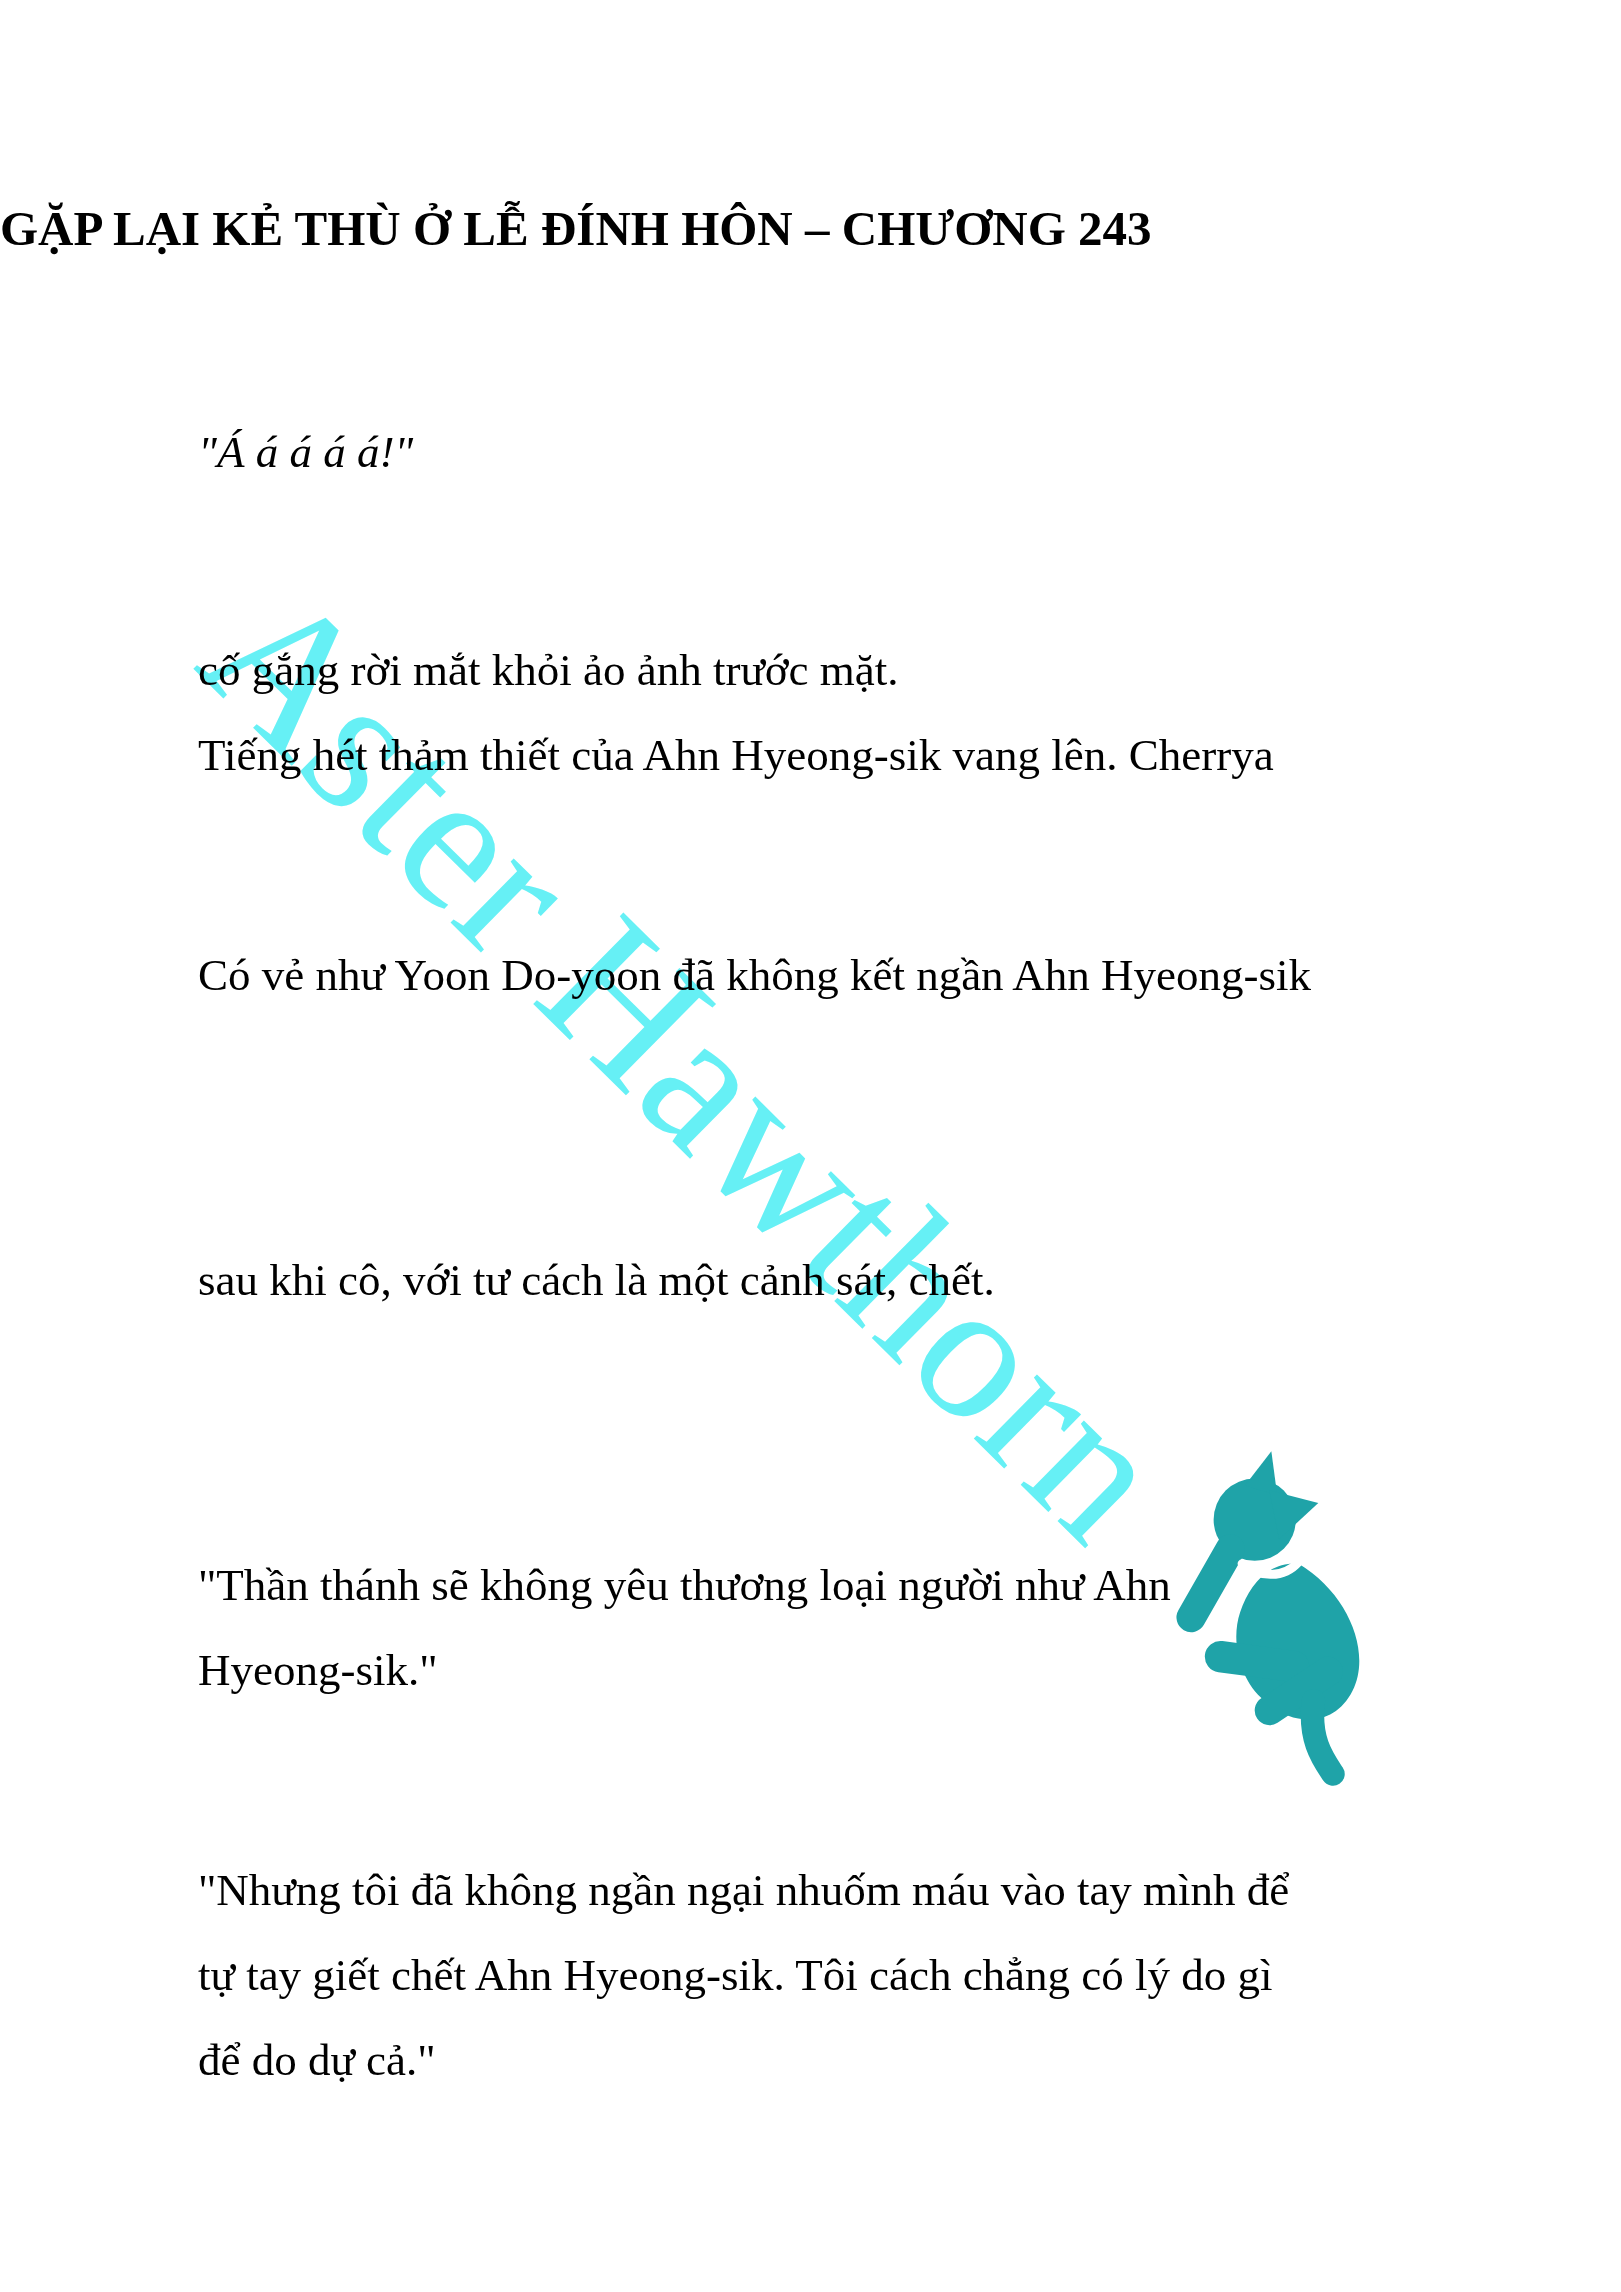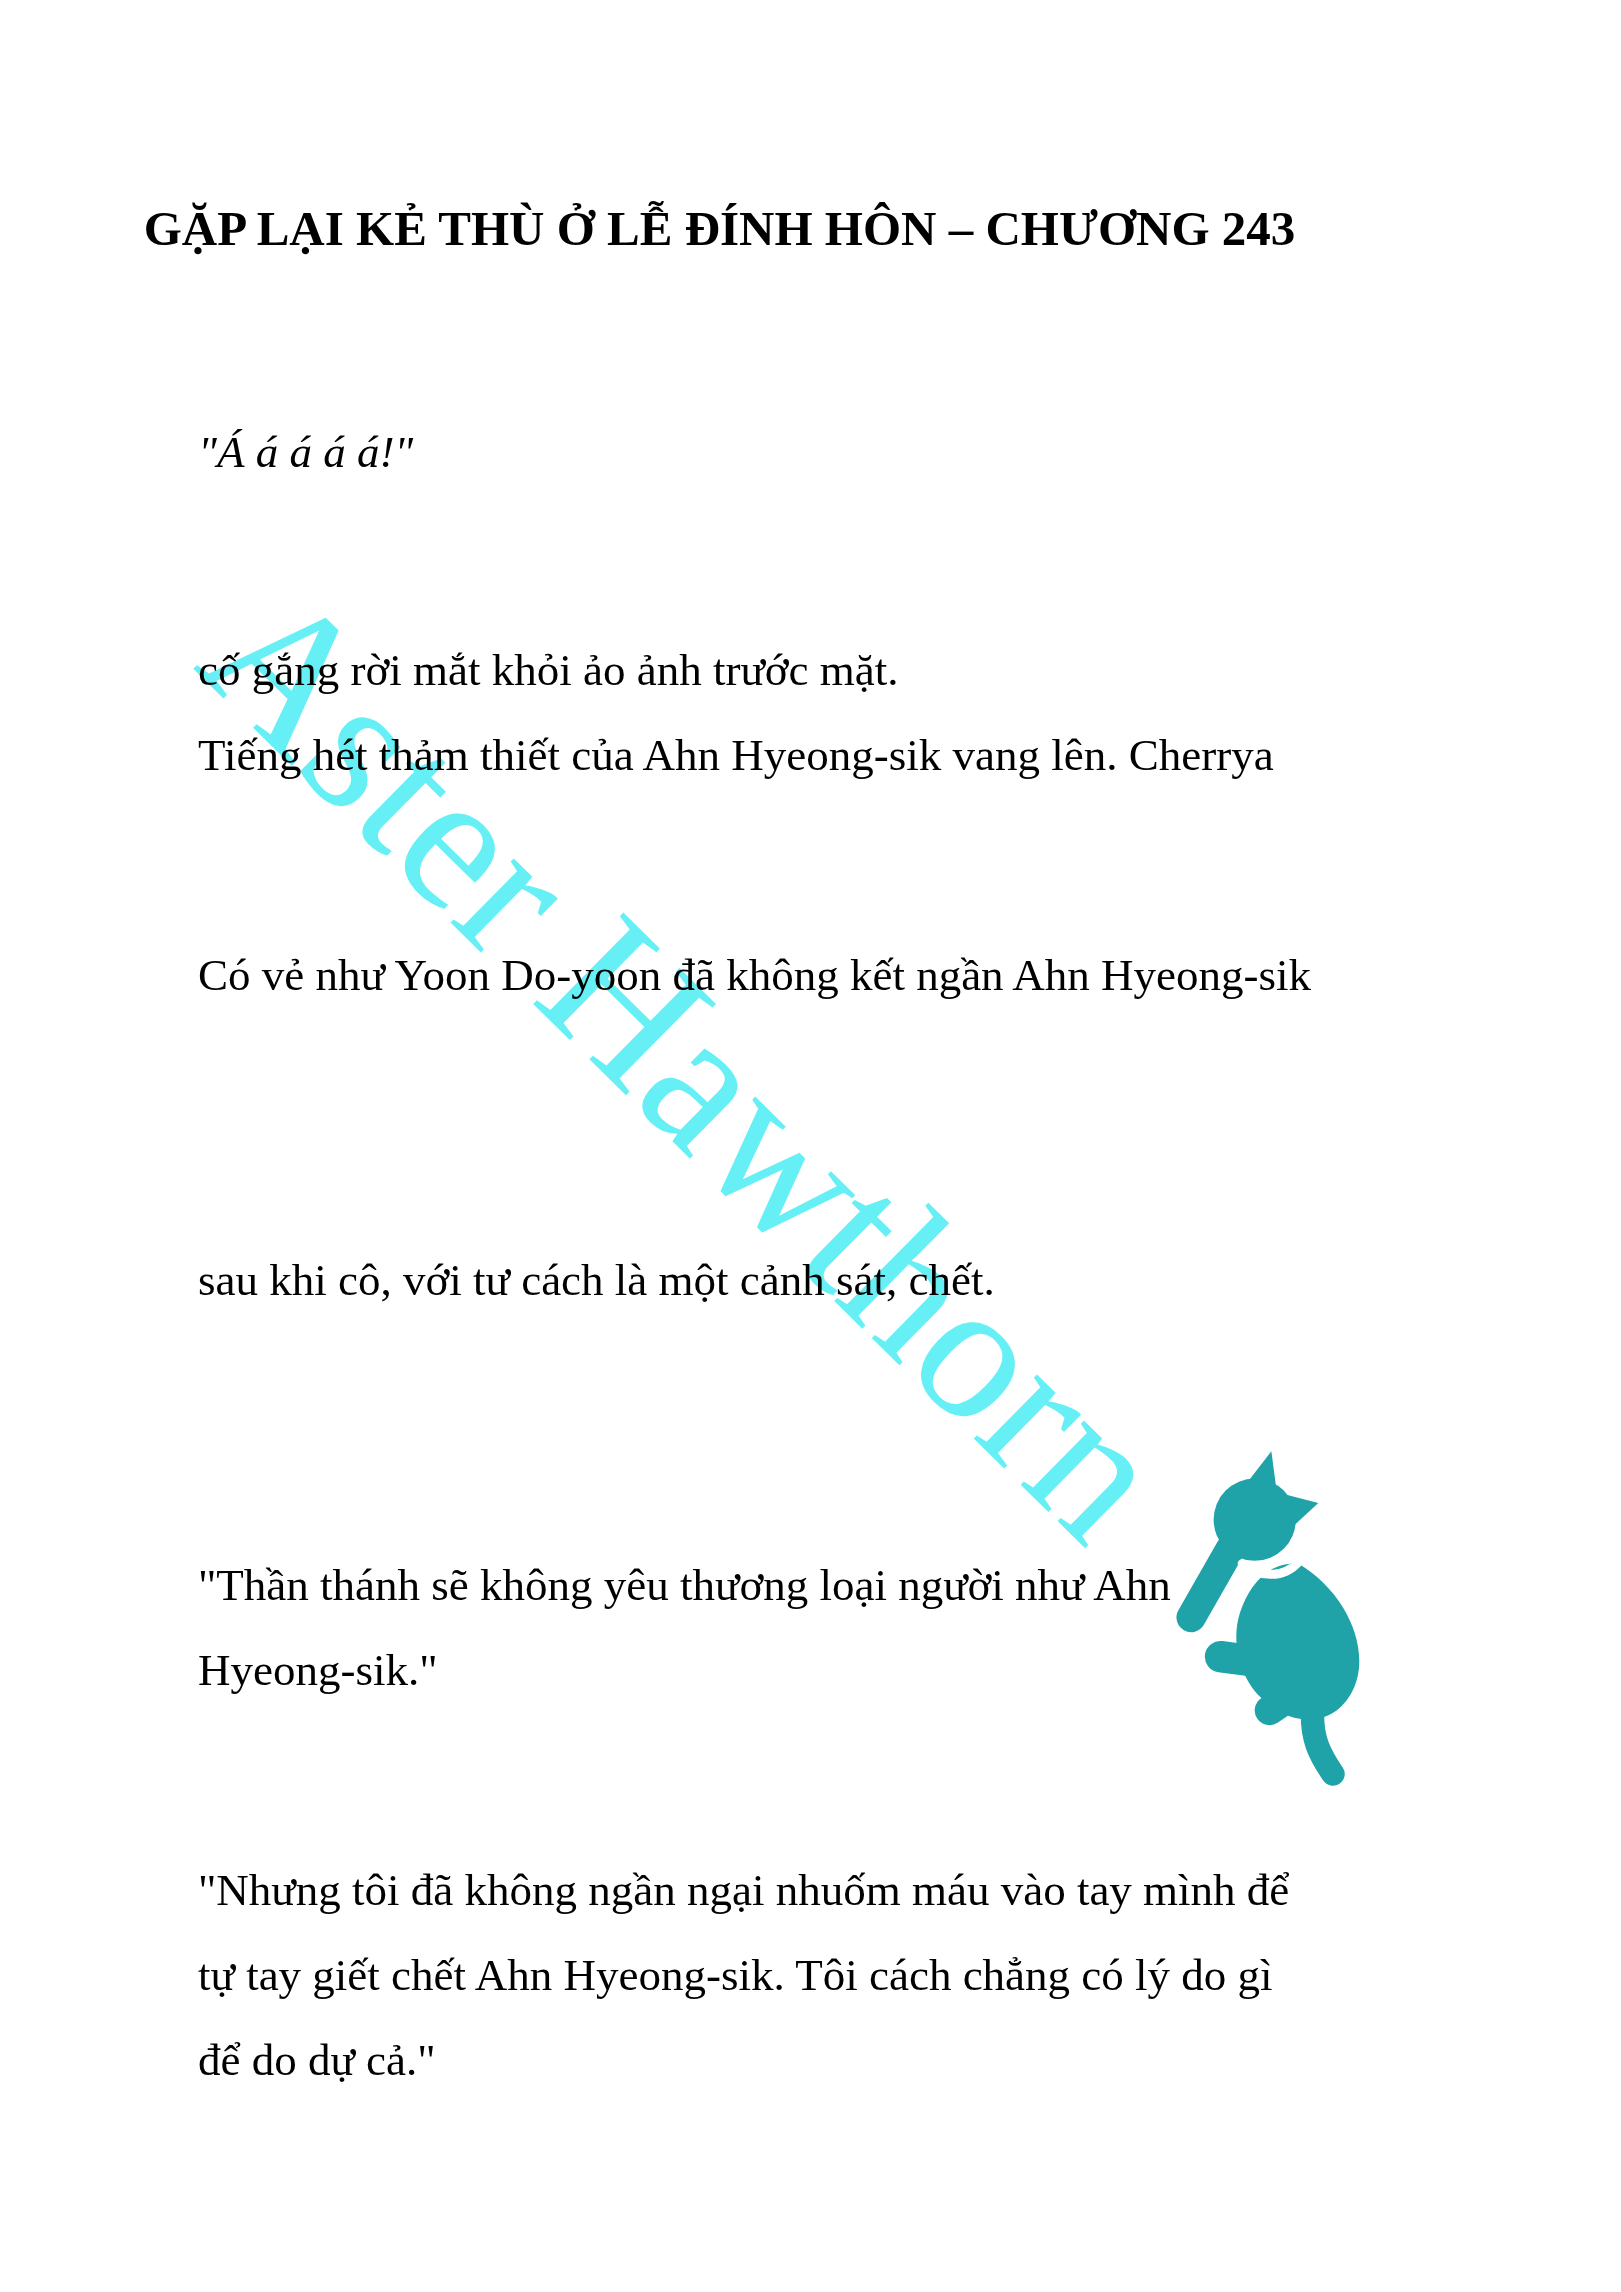--- a/index.html
+++ b/index.html
@@ -1,17 +1,17 @@
 <!DOCTYPE html>
 <html><head>
 <meta charset="utf-8">
 <style>
   html, body { margin:0; padding:0; background:#ffffff; }
   body { width:1621px; height:2293px; position:relative; overflow:hidden; font-family:"Liberation Serif", "DejaVu Serif", serif; color:#000; }
-  .title { position:absolute; left:0; width:1439px; top:194px; text-align:center; font-weight:bold; font-size:49px; line-height:69px; white-space:nowrap; }
+  .title { position:absolute; left:0; width:1439px; top:194px; font-weight:bold; font-size:49px; line-height:69px; white-space:nowrap; }
   .para { position:absolute; left:198px; width:1274px; font-size:45px; line-height:85px; white-space:nowrap; }
   .para div { height:85px; }
   .italic { font-style:italic; }
   .watermark { position:absolute; left:686px; top:1062px; transform:translate(-50%,-50%) rotate(44.6deg); font-size:196px; line-height:196px; color:#5ef0f5; white-space:nowrap; z-index:0; opacity:0.95; }
   .content { position:relative; z-index:1; }
   .cat { position:absolute; left:1152px; top:1446px; width:225px; height:343px; z-index:2; }
 </style>
 </head>
 <body>
 

